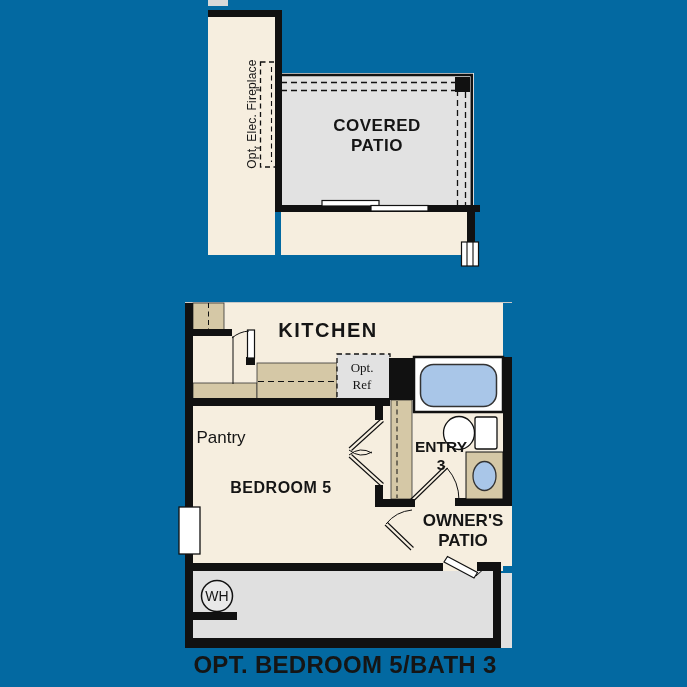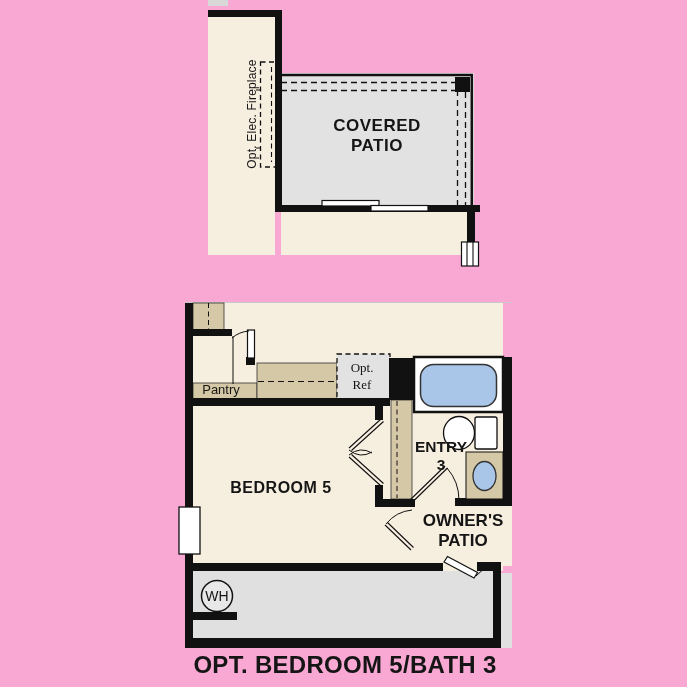--- a/index.html
+++ b/index.html
@@ -1,31 +1,31 @@
 <!DOCTYPE html>
 <html><head>
 <meta charset="utf-8">
 <style>
   html,body{margin:0;padding:0;background:#ffffff;}
   .canvas{
-    position:relative;width:687px;height:687px;background:#f9a8d4;overflow:hidden;
+    position:relative;width:687px;height:687px;background:#0369a1;overflow:hidden;
     font-family:"Liberation Sans",sans-serif;color:#111;
   }
   .canvas svg{position:absolute;left:0;top:0;}
   .labels{position:absolute;left:0;top:0;width:100%;height:100%;}
   .lbl{
     position:absolute;transform:translate(-50%,-50%);
     white-space:nowrap;text-align:center;color:#151515;line-height:1.15;
   }
   .b{font-weight:bold;}
   .lbl-patio{font-size:17px;letter-spacing:.5px;}
   .lbl-fireplace{font-size:12px;transform:translate(-50%,-50%) rotate(-90deg);letter-spacing:.2px;}
   .lbl-caption{font-size:24px;letter-spacing:.3px;}
   .lbl-kitchen{font-size:20px;letter-spacing:1.5px;}
-  .lbl-pantry{font-size:13px;}
+  .lbl-pantry{font-size:17px;margin-top:48px;}
   .lbl-optref{font-size:13px;line-height:1.3;}
   .lbl-bedroom{font-size:16px;letter-spacing:.5px;}
   .lbl-bath{font-size:15.5px;}
   .lbl-owners{font-size:17px;}
   .lbl-wh{font-size:14px;}
 </style>
 </head>
 <body>
 
 <div class="canvas">
@@ -126,20 +126,21 @@
   </svg>
 
   <div class="labels">
 
     <div class="lbl lbl-patio b" style="left:377px;top:136px;">
       <div>COVERED</div>
       <div>PATIO</div>
     </div>
     <div class="lbl lbl-fireplace" style="left:253px;top:114px;">Opt. Elec. Fireplace</div>
 
+    <div class="lbl lbl-kitchen b" style="left:328px;top:330px;">KITCHEN</div>
     <div class="lbl lbl-pantry" style="left:221px;top:390px;">Pantry</div>
     <div class="lbl lbl-optref" style="left:362px;top:377px;font-family:Liberation Serif, serif;">
       <div>Opt.</div>
       <div>Ref</div>
     </div>
     <div class="lbl lbl-bedroom b" style="left:281px;top:488px;">BEDROOM 5</div>
     <div class="lbl lbl-bath b" style="left:441px;top:456px;">
       <div>ENTRY</div>
       <div>3</div>
     </div>

